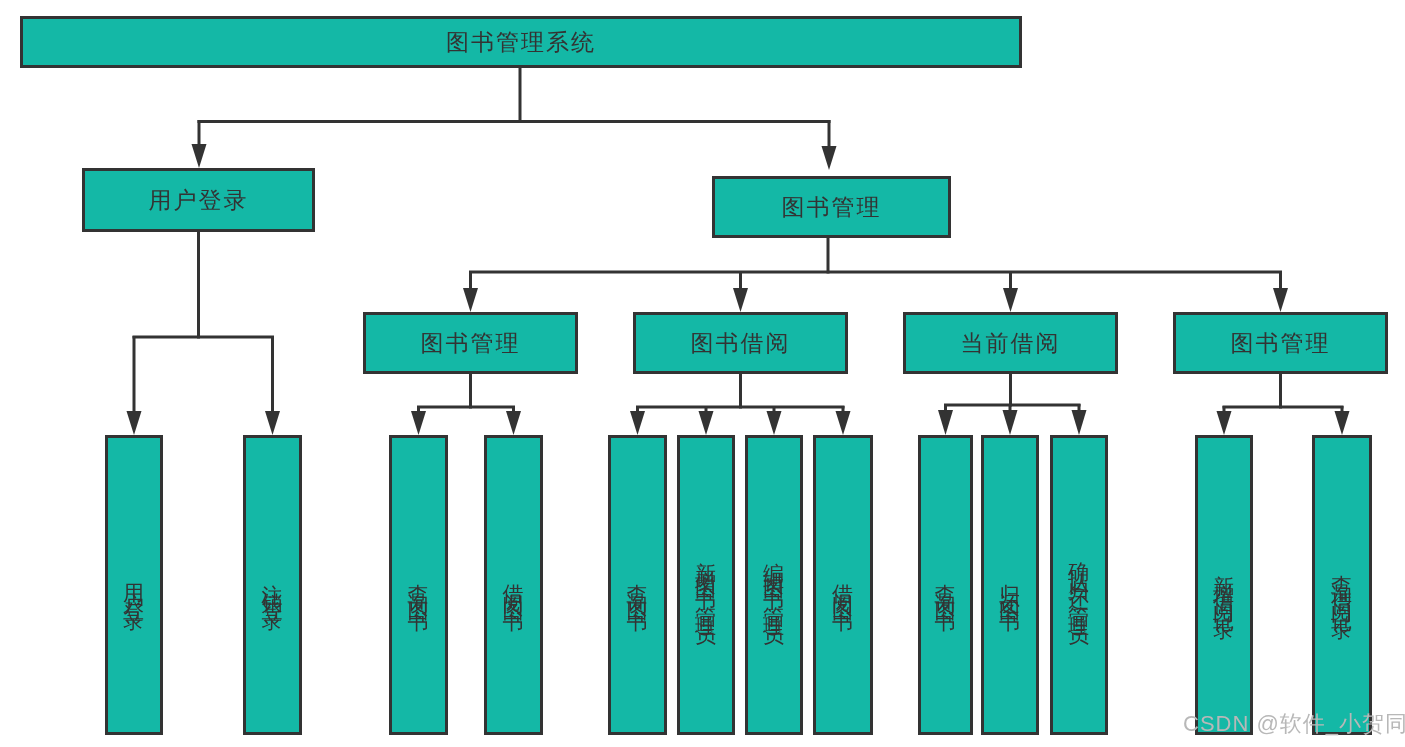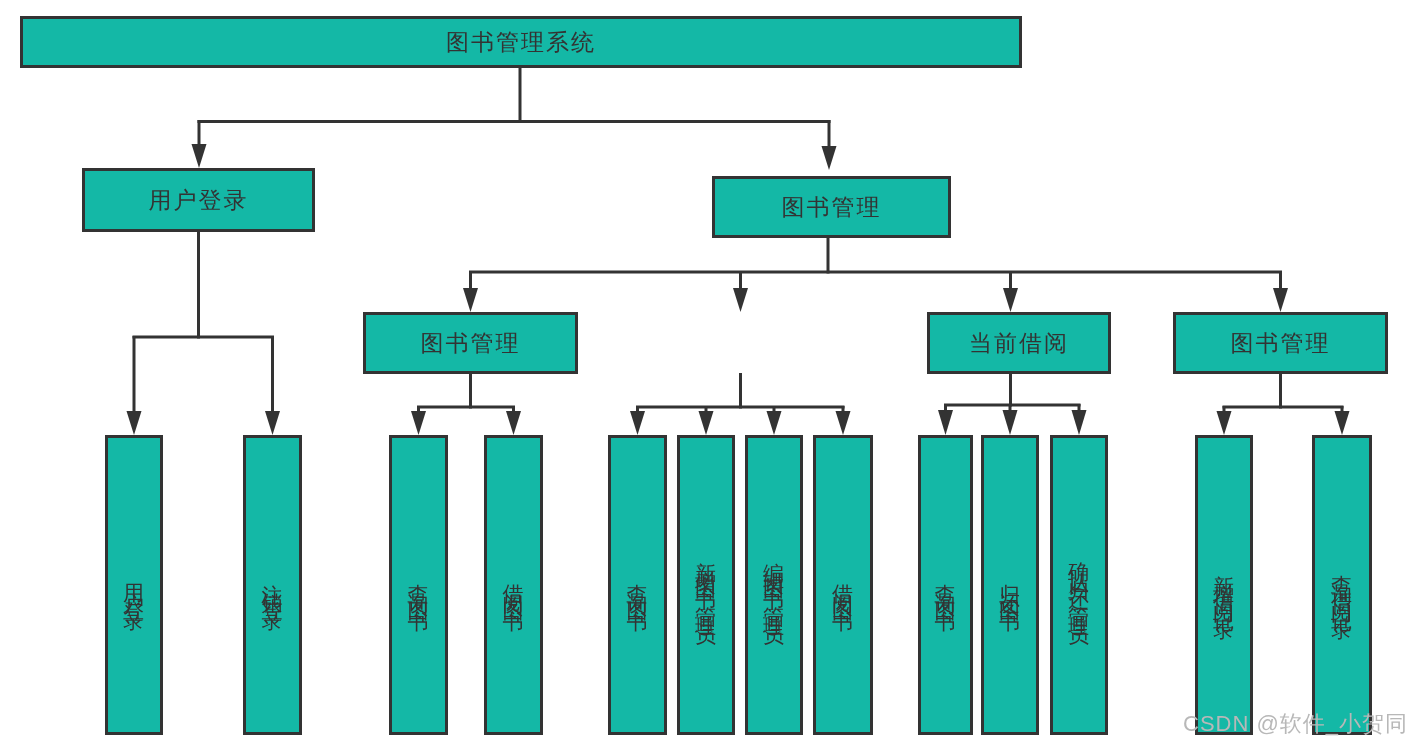--- a/index.html
+++ b/index.html
@@ -126,21 +126,22 @@
     <line x1="1342" y1="406" x2="1342" y2="415"></line>
     <polygon points="1334.5,411 1349.5,411 1342,435"></polygon>
   </svg>
 
   <div class="node h" style="left:20px; top:16px; width:1002px; height:52px;">图书管理系统</div>
 
   <div class="node h" style="left:82px; top:168px; width:233px; height:64px;">用户登录</div>
   <div class="node h" style="left:712px; top:176px; width:239px; height:62px;">图书管理</div>
 
   <div class="node h" style="left:363px; top:312px; width:215px; height:62px;">图书管理</div>
-  <div class="node h" style="left:903px; top:312px; width:184px; height:62px;margin-left:24px;">当前借阅</div>
+  <div class="node h" style="left:633px; top:312px; width:215px; height:62px;">图书借阅</div>
+  <div class="node h" style="left:903px; top:312px; width:215px; height:62px;">当前借阅</div>
   <div class="node h" style="left:1173px; top:312px; width:215px; height:62px;">图书管理</div>
 
   <div class="node v" style="left:105px; top:435px; width:58px; height:300px;">用户登录</div>
   <div class="node v" style="left:243px; top:435px; width:59px; height:300px;">注销登录</div>
 
   <div class="node v" style="left:389px; top:435px; width:59px; height:300px;">查询图书</div>
   <div class="node v" style="left:484px; top:435px; width:59px; height:300px;">借阅图书</div>
 
   <div class="node v" style="left:608px; top:435px; width:59px; height:300px;">查询图书</div>
   <div class="node v" style="left:677px; top:435px; width:58px; height:300px;">新增图书（管理员）</div>

